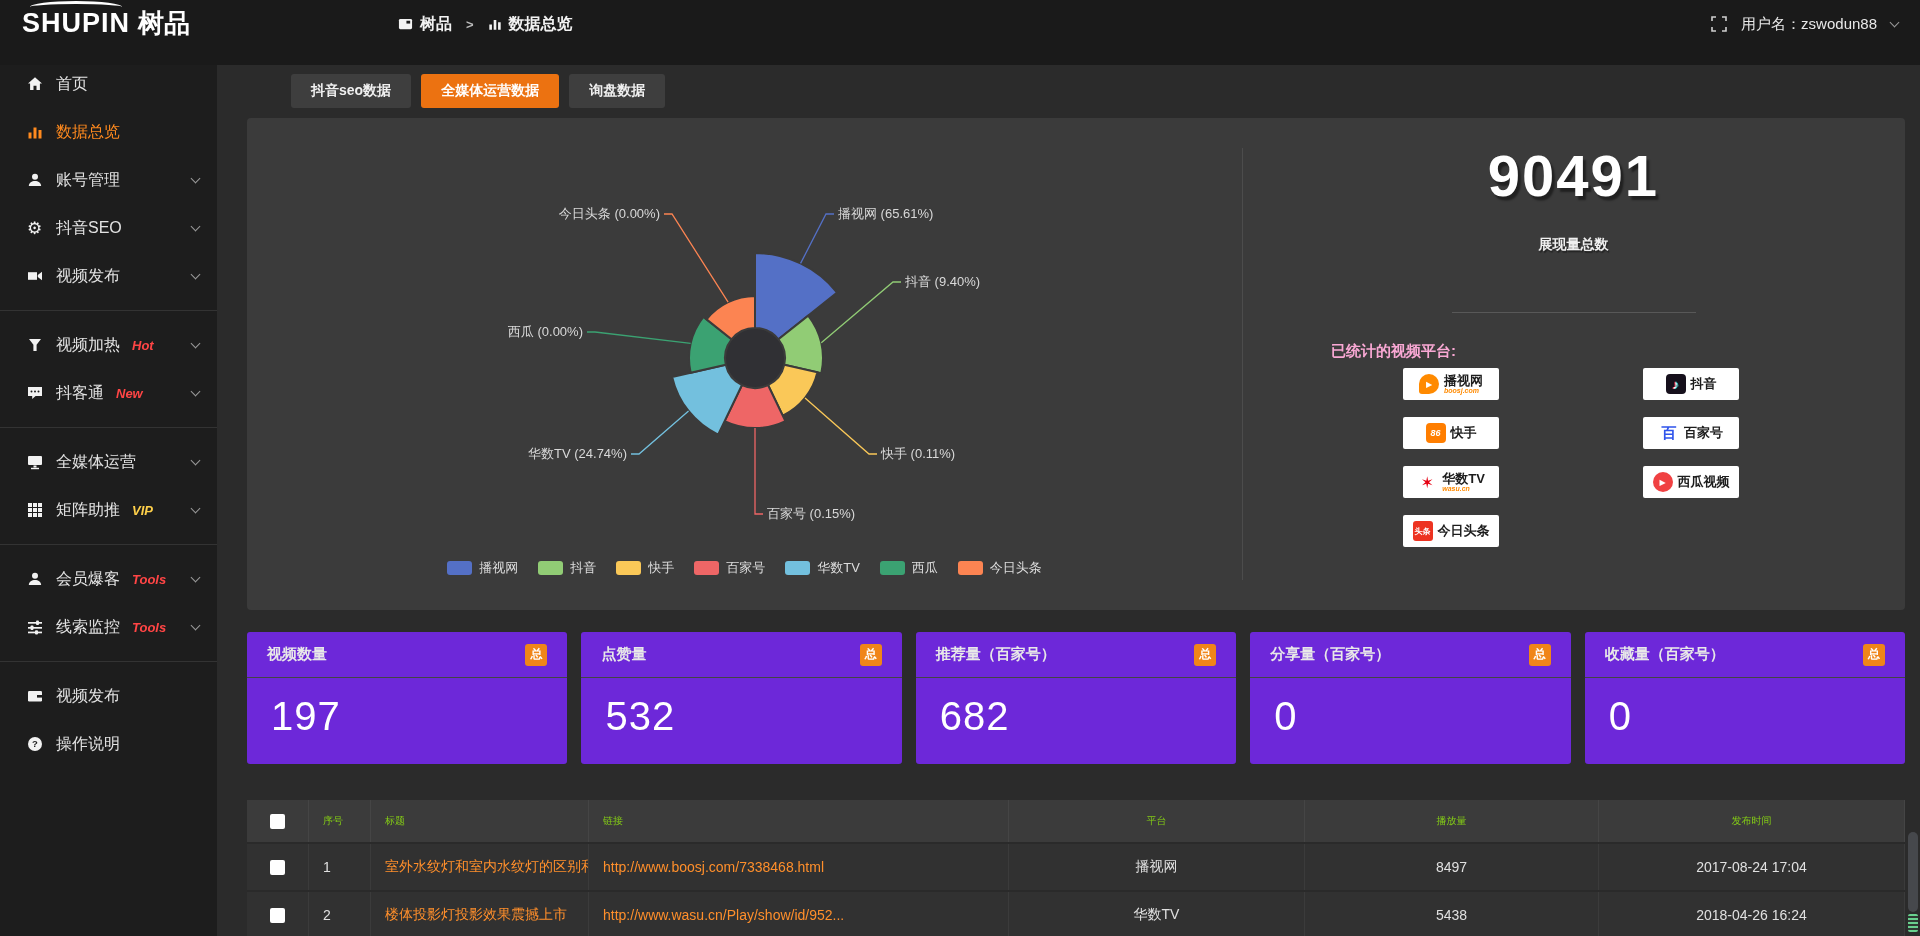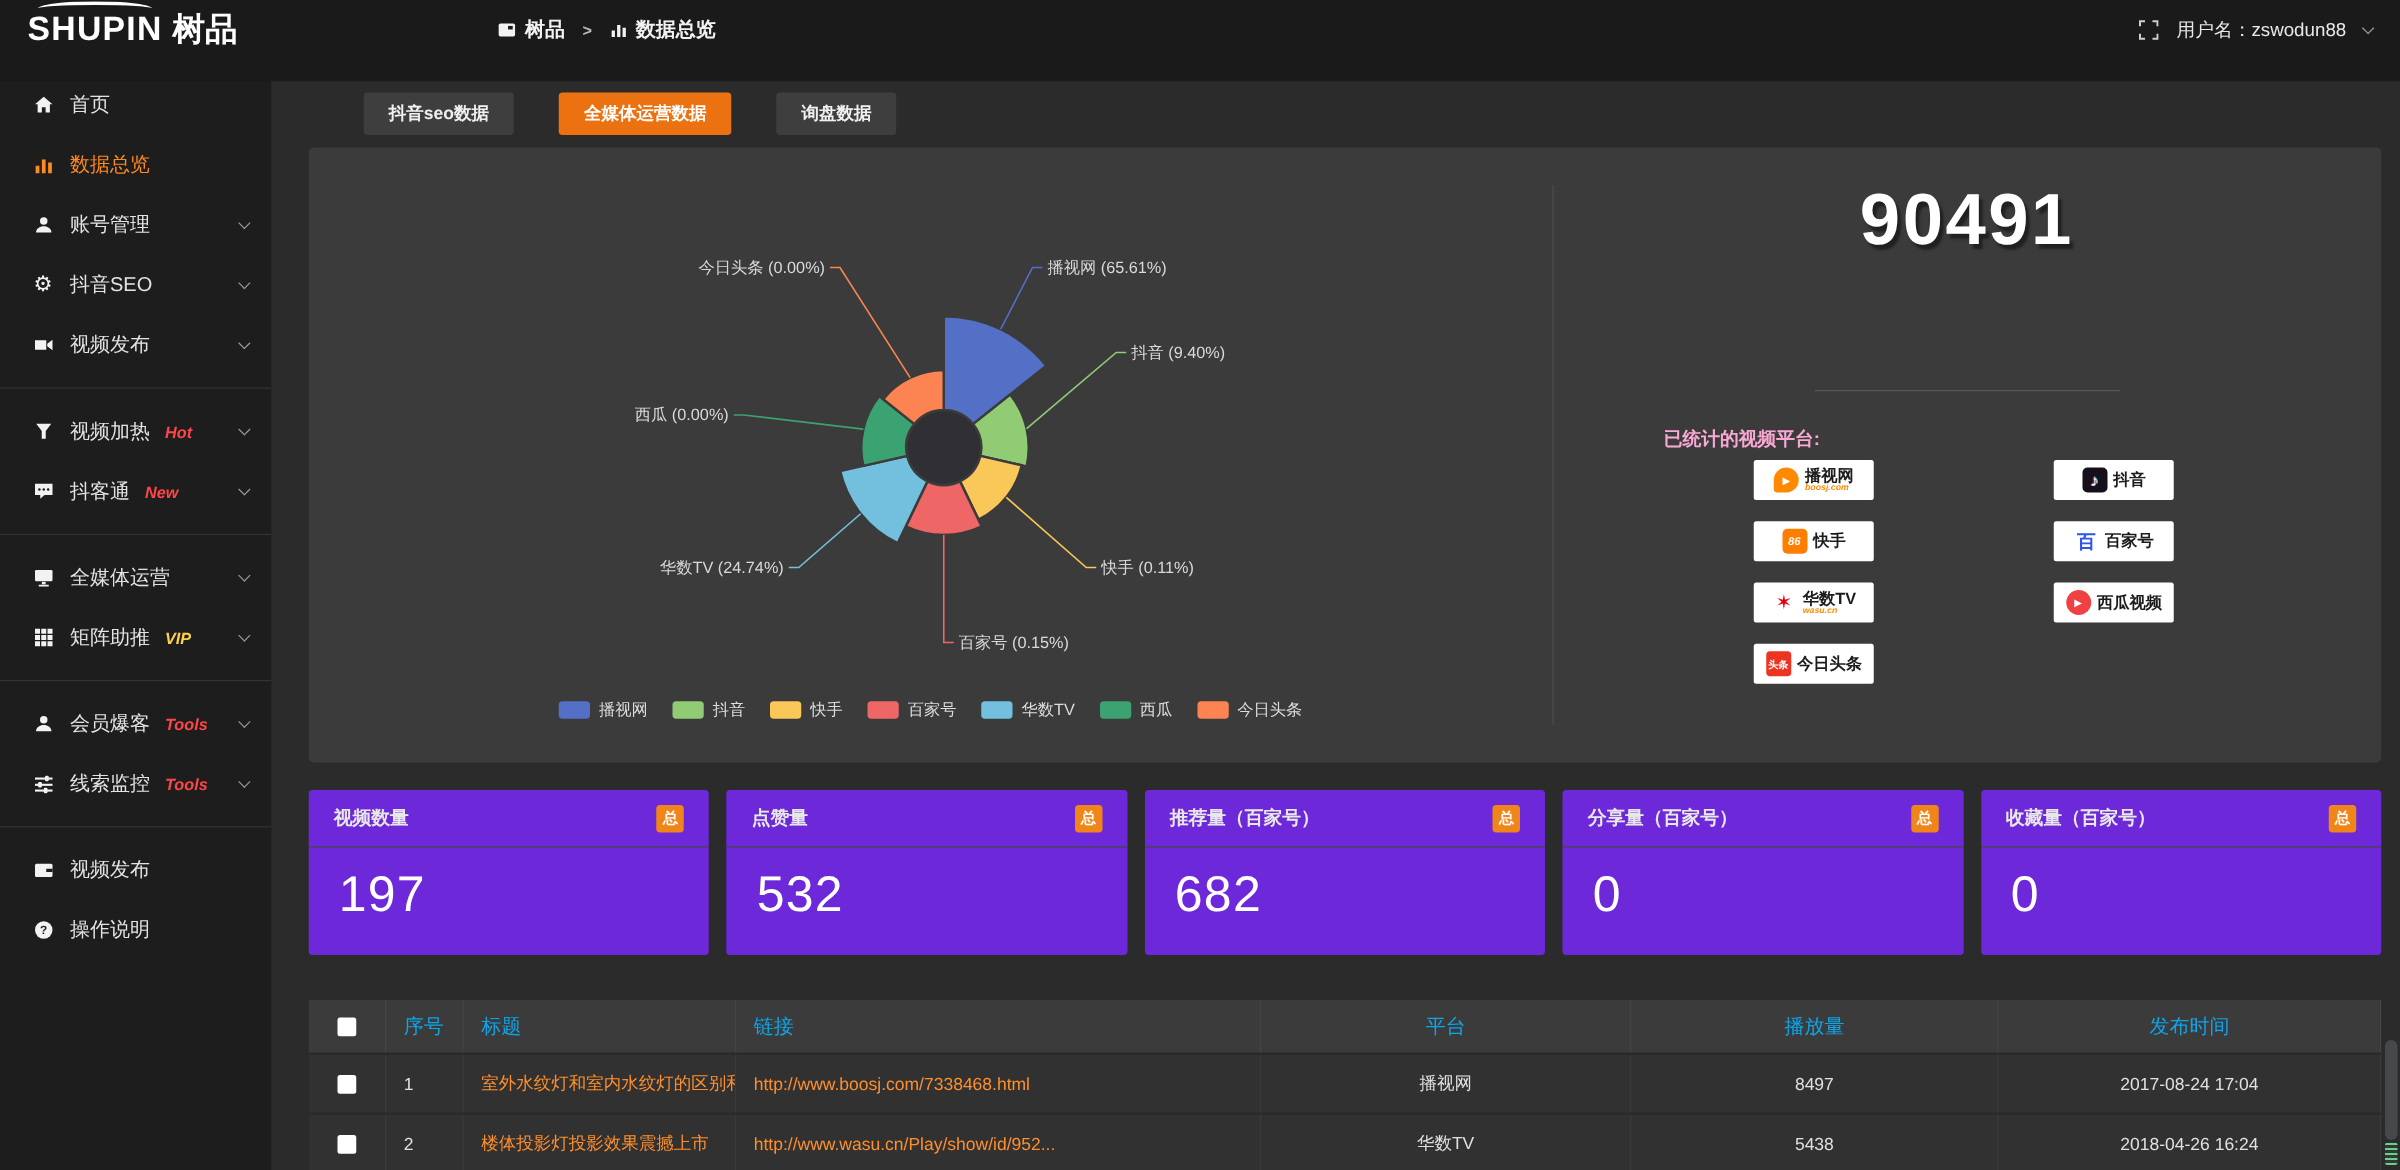--- a/index.html
+++ b/index.html
@@ -28,21 +28,21 @@
      color:#e3e3e3; cursor:pointer; }
   .side-item .si-icon { width:17px; height:17px; margin-right:13px; display:flex; align-items:center; justify-content:center; color:#f2f2f2; }
   .side-item.active, .side-item.active .si-icon { color:#ff8a1e; }
   .side-item .sbadge { font-style:italic; font-weight:800; font-size:13px; margin-left:12px; }
   .sbadge.red { color:#ff4545; } .sbadge.yellow { color:#ffd04a; }
   .side-item .chev { margin-left:auto; }
   .side-div { border-top:1px solid #333; margin:10px 0; }
 
   
   .main { position:absolute; left:217px; top:48px; right:0; bottom:0; background:#2b2b2b; }
-  .tabs { position:absolute; left:30px; top:26px; display:flex; gap:36px;padding-left:44px; }
+  .tabs { position:absolute; left:30px; top:26px; display:flex; gap:10px;padding-left:44px; }
   .tab { height:34px; padding:0 20px; border:none; border-radius:3px; background:#3e3e3e; color:#f0f0f0;
      font-size:14px; font-weight:700; font-family:inherit; cursor:pointer; }
   .tab.active { background:#ec7211; color:#fff; }
 
   
   .chart-panel { position:absolute; left:30px; top:70px; width:1658px; height:492px; background:#3b3b3b; border-radius:4px; }
   #rose-chart { position:absolute; left:0; top:0; }
   .legend { position:absolute; left:0; top:441px; width:995px; display:flex; justify-content:center; gap:20px; }
   .legend-item { display:flex; align-items:center; gap:7px; cursor:pointer; }
   .legend-swatch { width:25px; height:14px; border-radius:3px; }
@@ -80,21 +80,21 @@
   .card-badge { min-width:22px; height:22px; background:#f08519; color:#fff; border-radius:3px; font-size:12px;
      font-weight:700; display:flex; align-items:center; justify-content:center; padding:0 4px; }
   .card-value { padding:16px 0 0 24px; font-size:40px; color:#fff; letter-spacing:1px; }
 
   
   .table-wrap { position:absolute; left:30px; top:752px; width:1658px; }
   .trow { display:flex; align-items:stretch; background:#313131; border-bottom:2px solid #2a2a2a; }
   .trow.thead { background:#3b3b3b; }
   .tcell { display:flex; align-items:center; padding:0 14px; font-size:14px; color:#e0e0e0;
      border-right:1px solid rgba(255,255,255,.05); overflow:hidden; white-space:nowrap; height:46px; }
-  .thead .tcell { height:42px; font-size:16px; color:#0ea5e9; }
+  .thead .tcell { height:42px; font-size:10px; color:#84cc16; }
   .tcell.c { justify-content:center; }
   .tcell .cb { width:15px; height:15px; background:#fff; border-radius:2px; cursor:pointer; }
   .tlink { color:#ff8f2b; cursor:pointer; }
 
   .scroll-thumb { position:absolute; right:2px; bottom:24px; width:10px; height:80px; background:#46484c;
      border-radius:5px; cursor:grab; z-index:9; }
   .scroll-green { position:absolute; right:2px; bottom:4px; width:10px; height:18px; border-radius:2px;
      background:repeating-linear-gradient(180deg,#69d08e 0 2px,#2f3b34 2px 4px); }
   svg { display:block; }
 </style>
@@ -325,20 +325,21 @@
             <span class="legend-label">西瓜</span>
           </span>
           <span class="legend-item">
             <span class="legend-swatch" style="background: rgb(252, 132, 82);"></span>
             <span class="legend-label">今日头条</span>
           </span>
         </div>
       <div class="vdivider"></div>
 
       <div class="total-value">90491</div>
+      <div class="total-label">展现量总数</div>
       <div class="hdivider"></div>
       <div class="platforms-label">已统计的视频平台:</div>
 
       <div class="pgrid">
         <div class="pbadge">
           <span class="pi boosj">▶</span>
           <span class="ptext">
               <b class="pname">播视网</b>
               <i class="psub">boosj.com</i>
             </span>

